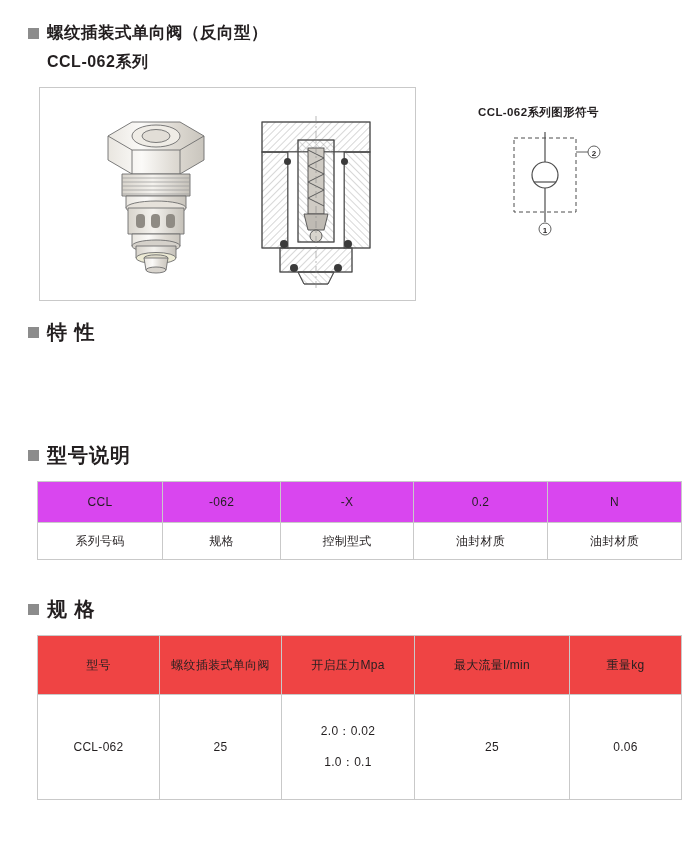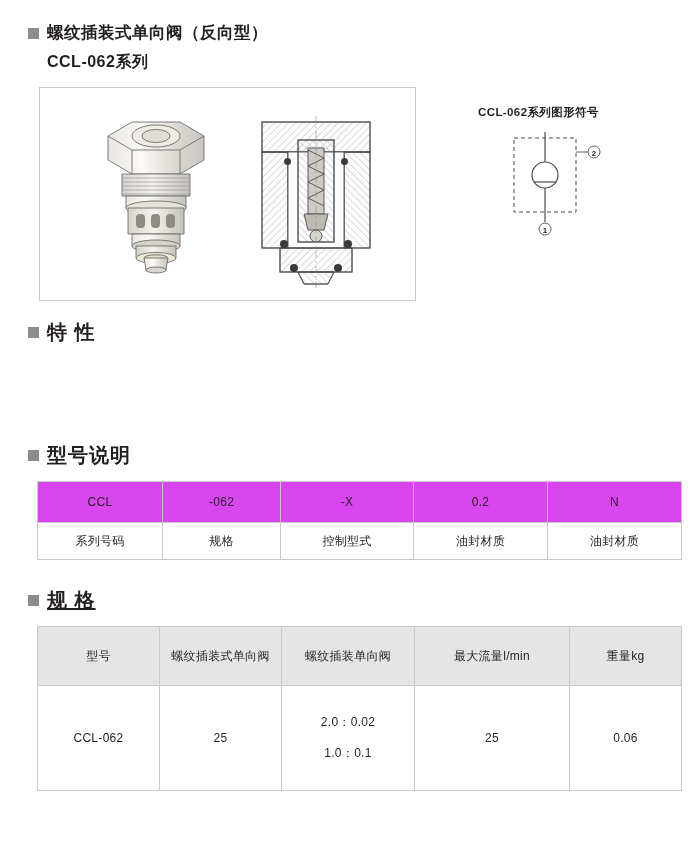--- a/index.html
+++ b/index.html
@@ -132,21 +132,21 @@
   .tbl-model .tall td {
     height: 48px;
   }
   .two-line {
     line-height: 2.0;
   }
   .tbl-spec td {
     height: 22px;
   }
   .tbl-spec tr:first-child td {
-    background: #e5e5e5;
+    background: #ef4444;
     height: 42px;
   }
   .tbl-spec .row-data td {
     height: 88px;
   }
   .stack {
     line-height: 2.6;
   }
   .sec-mt { margin-top: 24px; }
 </style>
@@ -317,38 +317,38 @@
       <tr>
         <td>系列号码</td>
         <td>规格</td>
         <td>控制型式</td>
         <td>油封材质</td>
         <td>油封材质</td>
       </tr>
     </tbody>
   </table>
 
-  <div class="sec-head" style="margin-top:27px;text-decoration:underline;">
+  <div class="sec-head" style="margin-top:36px;">
     <span class="sq"></span>
     <span class="sec-title">规  格</span>
   </div>
 
   <table class="tbl-spec">
     <colgroup>
       <col style="width:122px">
       <col style="width:122px">
       <col style="width:133px">
       <col style="width:155px">
       <col style="width:112px">
     </colgroup>
     <tbody>
       <tr>
         <td>型号</td>
         <td>螺纹插装式单向阀</td>
-        <td>螺纹插装单向阀</td>
+        <td>开启压力Mpa</td>
         <td>最大流量l/min</td>
         <td>重量kg</td>
       </tr>
       <tr class="row-data">
         <td>CCL-062</td>
         <td>25</td>
         <td>
           <div class="stack">2.0：0.02</div>
           <div class="stack">1.0：0.1</div>
         </td>

